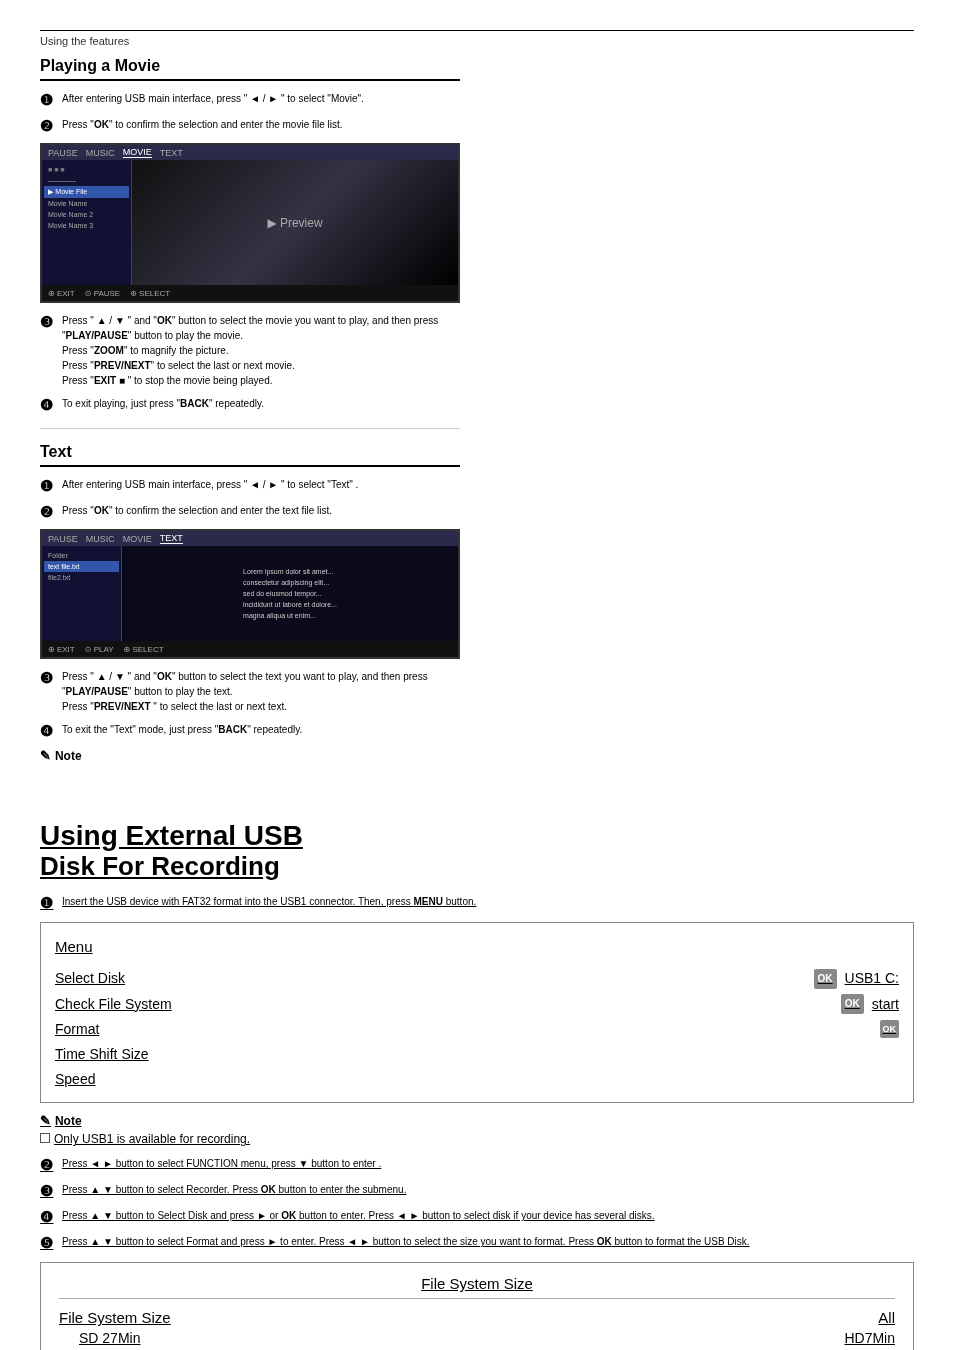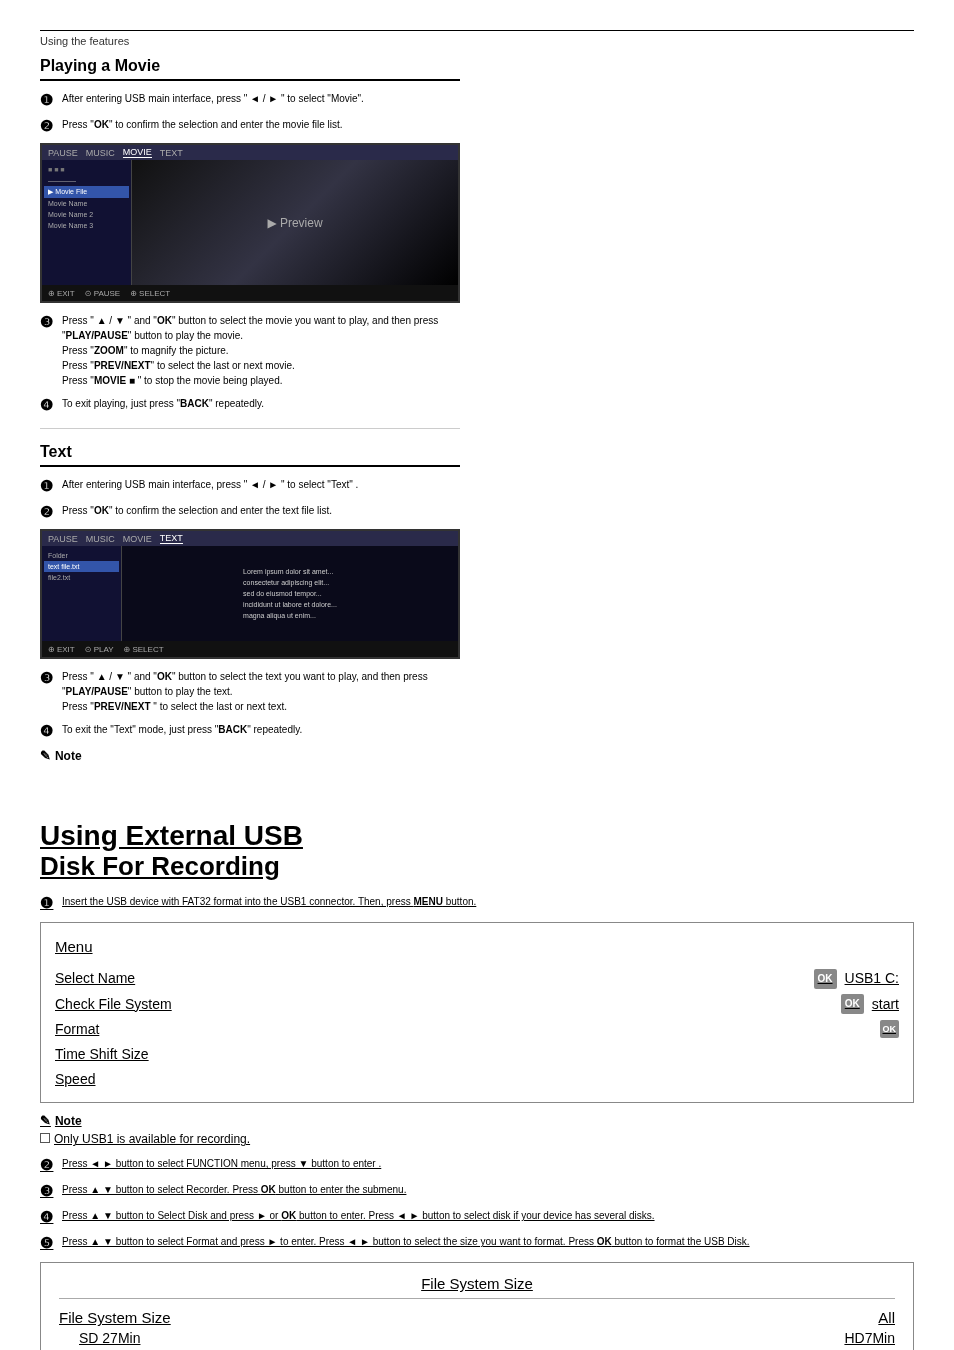--- a/index.html
+++ b/index.html
@@ -335,21 +335,21 @@
           <span>⊕ SELECT</span>
         </div>
       </div>
 
       <div class="step">
         <span class="step-num">❸</span>
         <span class="step-text">
           Press " ▲ / ▼ " and "<b>OK</b>" button to select the movie you want to play, and then press "<b>PLAY/PAUSE</b>" button to play the movie.<br>
           Press "<b>ZOOM</b>" to magnify the picture.<br>
           Press "<b>PREV/NEXT</b>" to select the last or next movie.<br>
-          Press "<b>MOVIE ■</b> " to stop the movie being played.
+          Press "<b>EXIT ■</b> " to stop the movie being played.
         </span>
       </div>
 
       <div class="step">
         <span class="step-num">❹</span>
         <span class="step-text">To exit playing, just press "<b>BACK</b>" repeatedly.</span>
       </div>
 
       <div class="divider-line"></div>
 
@@ -421,21 +421,21 @@
       <div class="big-section-subtitle">Disk For Recording</div>
 
       <div class="step">
         <span class="step-num">❶</span>
         <span class="step-text">Insert the USB device with FAT32 format into the USB1 connector. Then, press <b>MENU</b> button.</span>
       </div>
 
       <div class="menu-box">
         <div class="menu-box-title">Menu</div>
         <div class="menu-row">
-          <span class="menu-row-label">Select  Name</span>
+          <span class="menu-row-label">Select  Disk</span>
           <div class="menu-right">
             <span class="menu-ok-badge">OK</span>
             <span>USB1 C:</span>
           </div>
         </div>
         <div class="menu-row">
           <span class="menu-row-label">Check File System</span>
           <div class="menu-right">
             <span class="menu-ok-badge">OK</span>
             <span>start</span>

